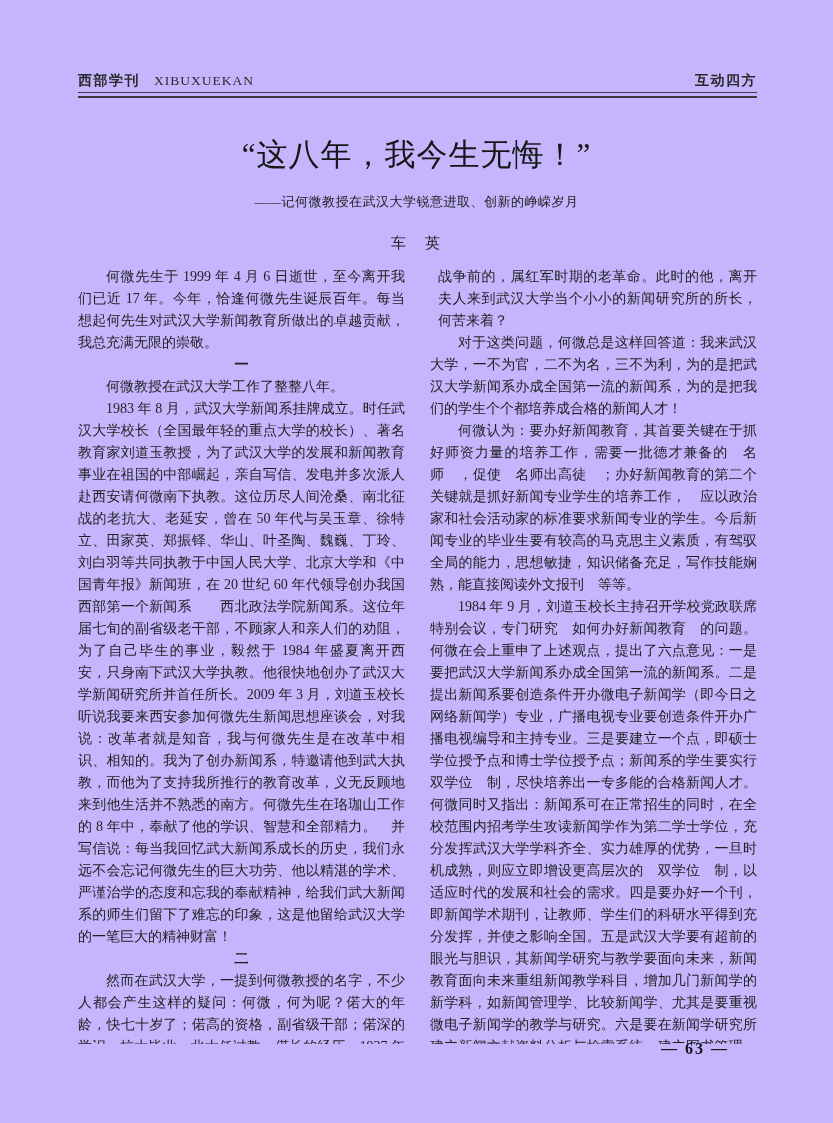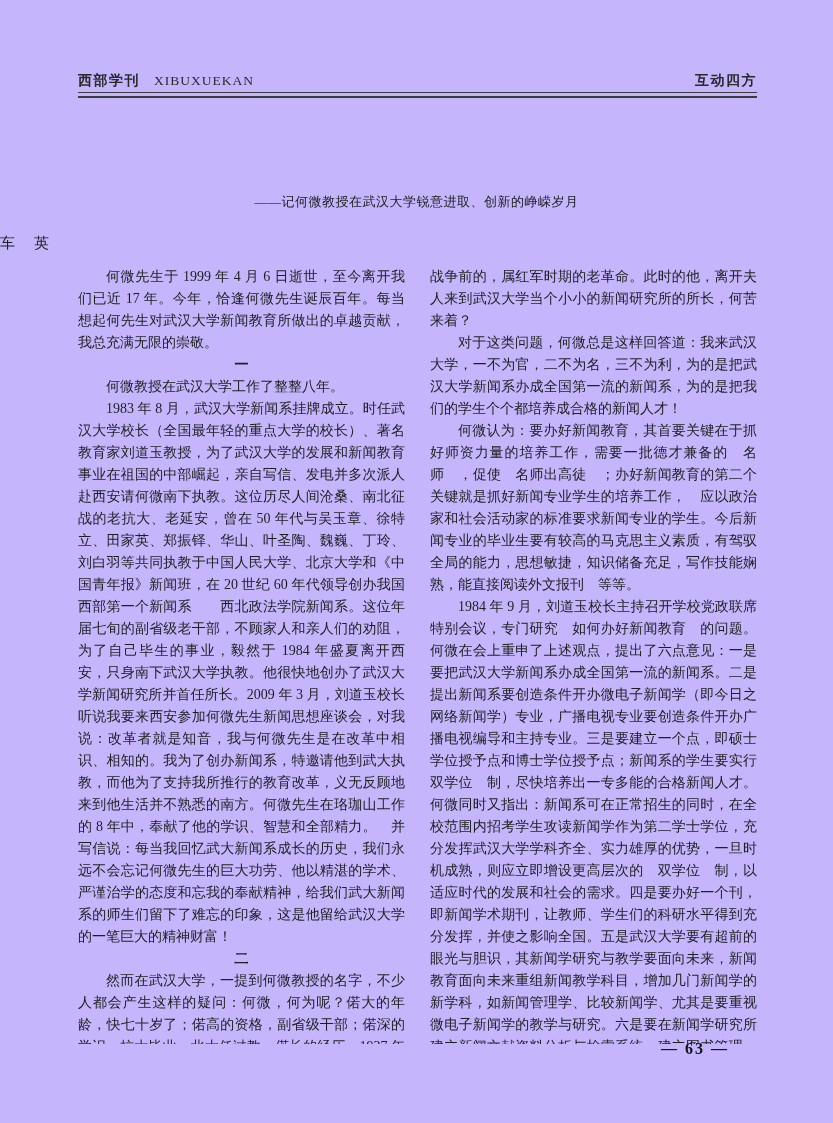--- a/index.html
+++ b/index.html
@@ -63,20 +63,21 @@
     font-size: 13px;
     font-weight: 400;
     letter-spacing: 0.5px;
     color: #222;
   }
   .author {
     position: absolute;
     left: 0;
     right: 0;
     top: 234px;
+    text-align: center;
     font-size: 15px;
     letter-spacing: 2px;
     color: #222;
   }
   
   .columns {
     position: absolute;
     left: 78px;
     top: 266px;
     width: 679px;
@@ -91,21 +92,21 @@
     overflow: hidden;
     font-size: 14px;
     line-height: 22px;
     text-align: justify;
     color: #1f1f1f;
   }
   .para {
     margin: 0;
     text-indent: 2em;
   }
-  .no-indent { text-indent: 0; }
+  .no-indent { text-indent: 0; margin-left: 8px; }
   .sec-head {
     text-align: center;
     font-weight: bold;
     font-size: 14px;
     margin: 0;
   }
   
   .footer {
     position: absolute;
     left: 78px;
@@ -131,20 +132,21 @@
     <div class="header-left">
       <span class="journal-cn">西部学刊</span><span class="journal-py">XIBUXUEKAN</span>
     </div>
     <div class="header-right">
       <span class="section-name">互动四方</span>
     </div>
   </header>
 
   <div class="rule"></div>
 
+  <h1 class="title">“这八年，我今生无悔！”</h1>
   <h2 class="subtitle">——记何微教授在武汉大学锐意进取、创新的峥嵘岁月</h2>
   <div class="author">车　英</div>
 
   <main class="columns">
     <section class="col">
         <p class="para">何微先生于 1999 年 4 月 6 日逝世，至今离开我们已近 17 年。今年，恰逢何微先生诞辰百年。每当想起何先生对武汉大学新闻教育所做出的卓越贡献，我总充满无限的崇敬。</p>
         <div class="sec-head">一</div>
         <p class="para">何微教授在武汉大学工作了整整八年。</p>
         <p class="para">1983 年 8 月，武汉大学新闻系挂牌成立。时任武汉大学校长（全国最年轻的重点大学的校长）、著名教育家刘道玉教授，为了武汉大学的发展和新闻教育事业在祖国的中部崛起，亲自写信、发电并多次派人赴西安请何微南下执教。这位历尽人间沧桑、南北征战的老抗大、老延安，曾在 50 年代与吴玉章、徐特立、田家英、郑振铎、华山、叶圣陶、魏巍、丁玲、刘白羽等共同执教于中国人民大学、北京大学和《中国青年报》新闻班，在 20 世纪 60 年代领导创办我国西部第一个新闻系　　西北政法学院新闻系。这位年届七旬的副省级老干部，不顾家人和亲人们的劝阻，为了自己毕生的事业，毅然于 1984 年盛夏离开西安，只身南下武汉大学执教。他很快地创办了武汉大学新闻研究所并首任所长。2009 年 3 月，刘道玉校长听说我要来西安参加何微先生新闻思想座谈会，对我说：改革者就是知音，我与何微先生是在改革中相识、相知的。我为了创办新闻系，特邀请他到武大执教，而他为了支持我所推行的教育改革，义无反顾地来到他生活并不熟悉的南方。何微先生在珞珈山工作的 8 年中，奉献了他的学识、智慧和全部精力。　并写信说：每当我回忆武大新闻系成长的历史，我们永远不会忘记何微先生的巨大功劳、他以精湛的学术、严谨治学的态度和忘我的奉献精神，给我们武大新闻系的师生们留下了难忘的印象，这是他留给武汉大学的一笔巨大的精神财富！</p>
         <div class="sec-head">二</div>

